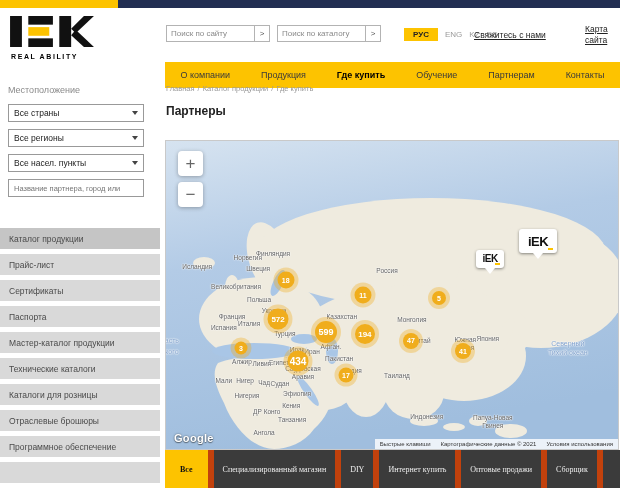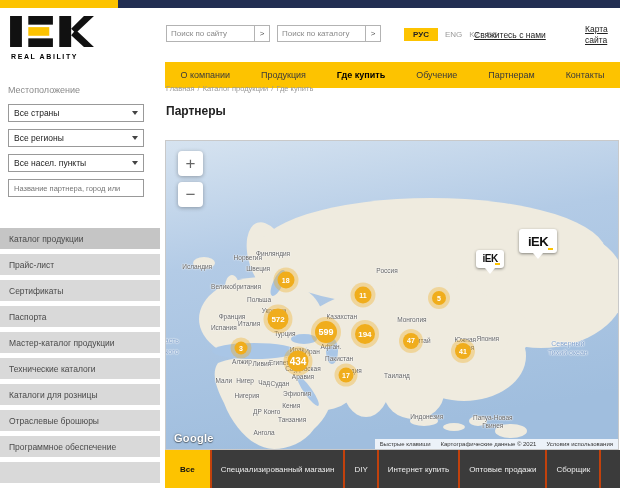--- a/index.html
+++ b/index.html
@@ -89,21 +89,21 @@
                  letter-spacing:0.3px; cursor:pointer; z-index:4;
                  text-shadow:0 0 2px rgba(0,0,0,0.55), 0 1px 1px rgba(0,0,0,0.4); }
   .map-attrib { position:absolute; right:0; bottom:0; background:rgba(255,255,255,0.8); display:flex;
                 gap:10px; padding:2px 5px; font-size:6px; color:#333; z-index:4; }
   .map-attrib .link { cursor:pointer; }
 
   
   .filterbar { position:absolute; left:165px; top:450px; width:455px; height:38px; background:#3b3b3b;
                display:flex; align-items:stretch; overflow:hidden; }
   .filter-item { display:flex; align-items:center; padding:0 9px; font-size:8px; color:#eee;
-                 border-right:2px solid #c2410c; cursor:pointer; white-space:nowrap; }
+                 border-right:6px solid #c2410c; cursor:pointer; white-space:nowrap;font-family:Liberation Serif, serif; }
   .filter-item.active { background:#fdc300; color:#111; font-weight:bold; padding:0 15px; }
 </style>
 </head>
 <body>
 
 <div class="page">
 
   <div class="topbar">
     <div class="topbar-yellow"></div>
     <div class="topbar-navy"></div>

